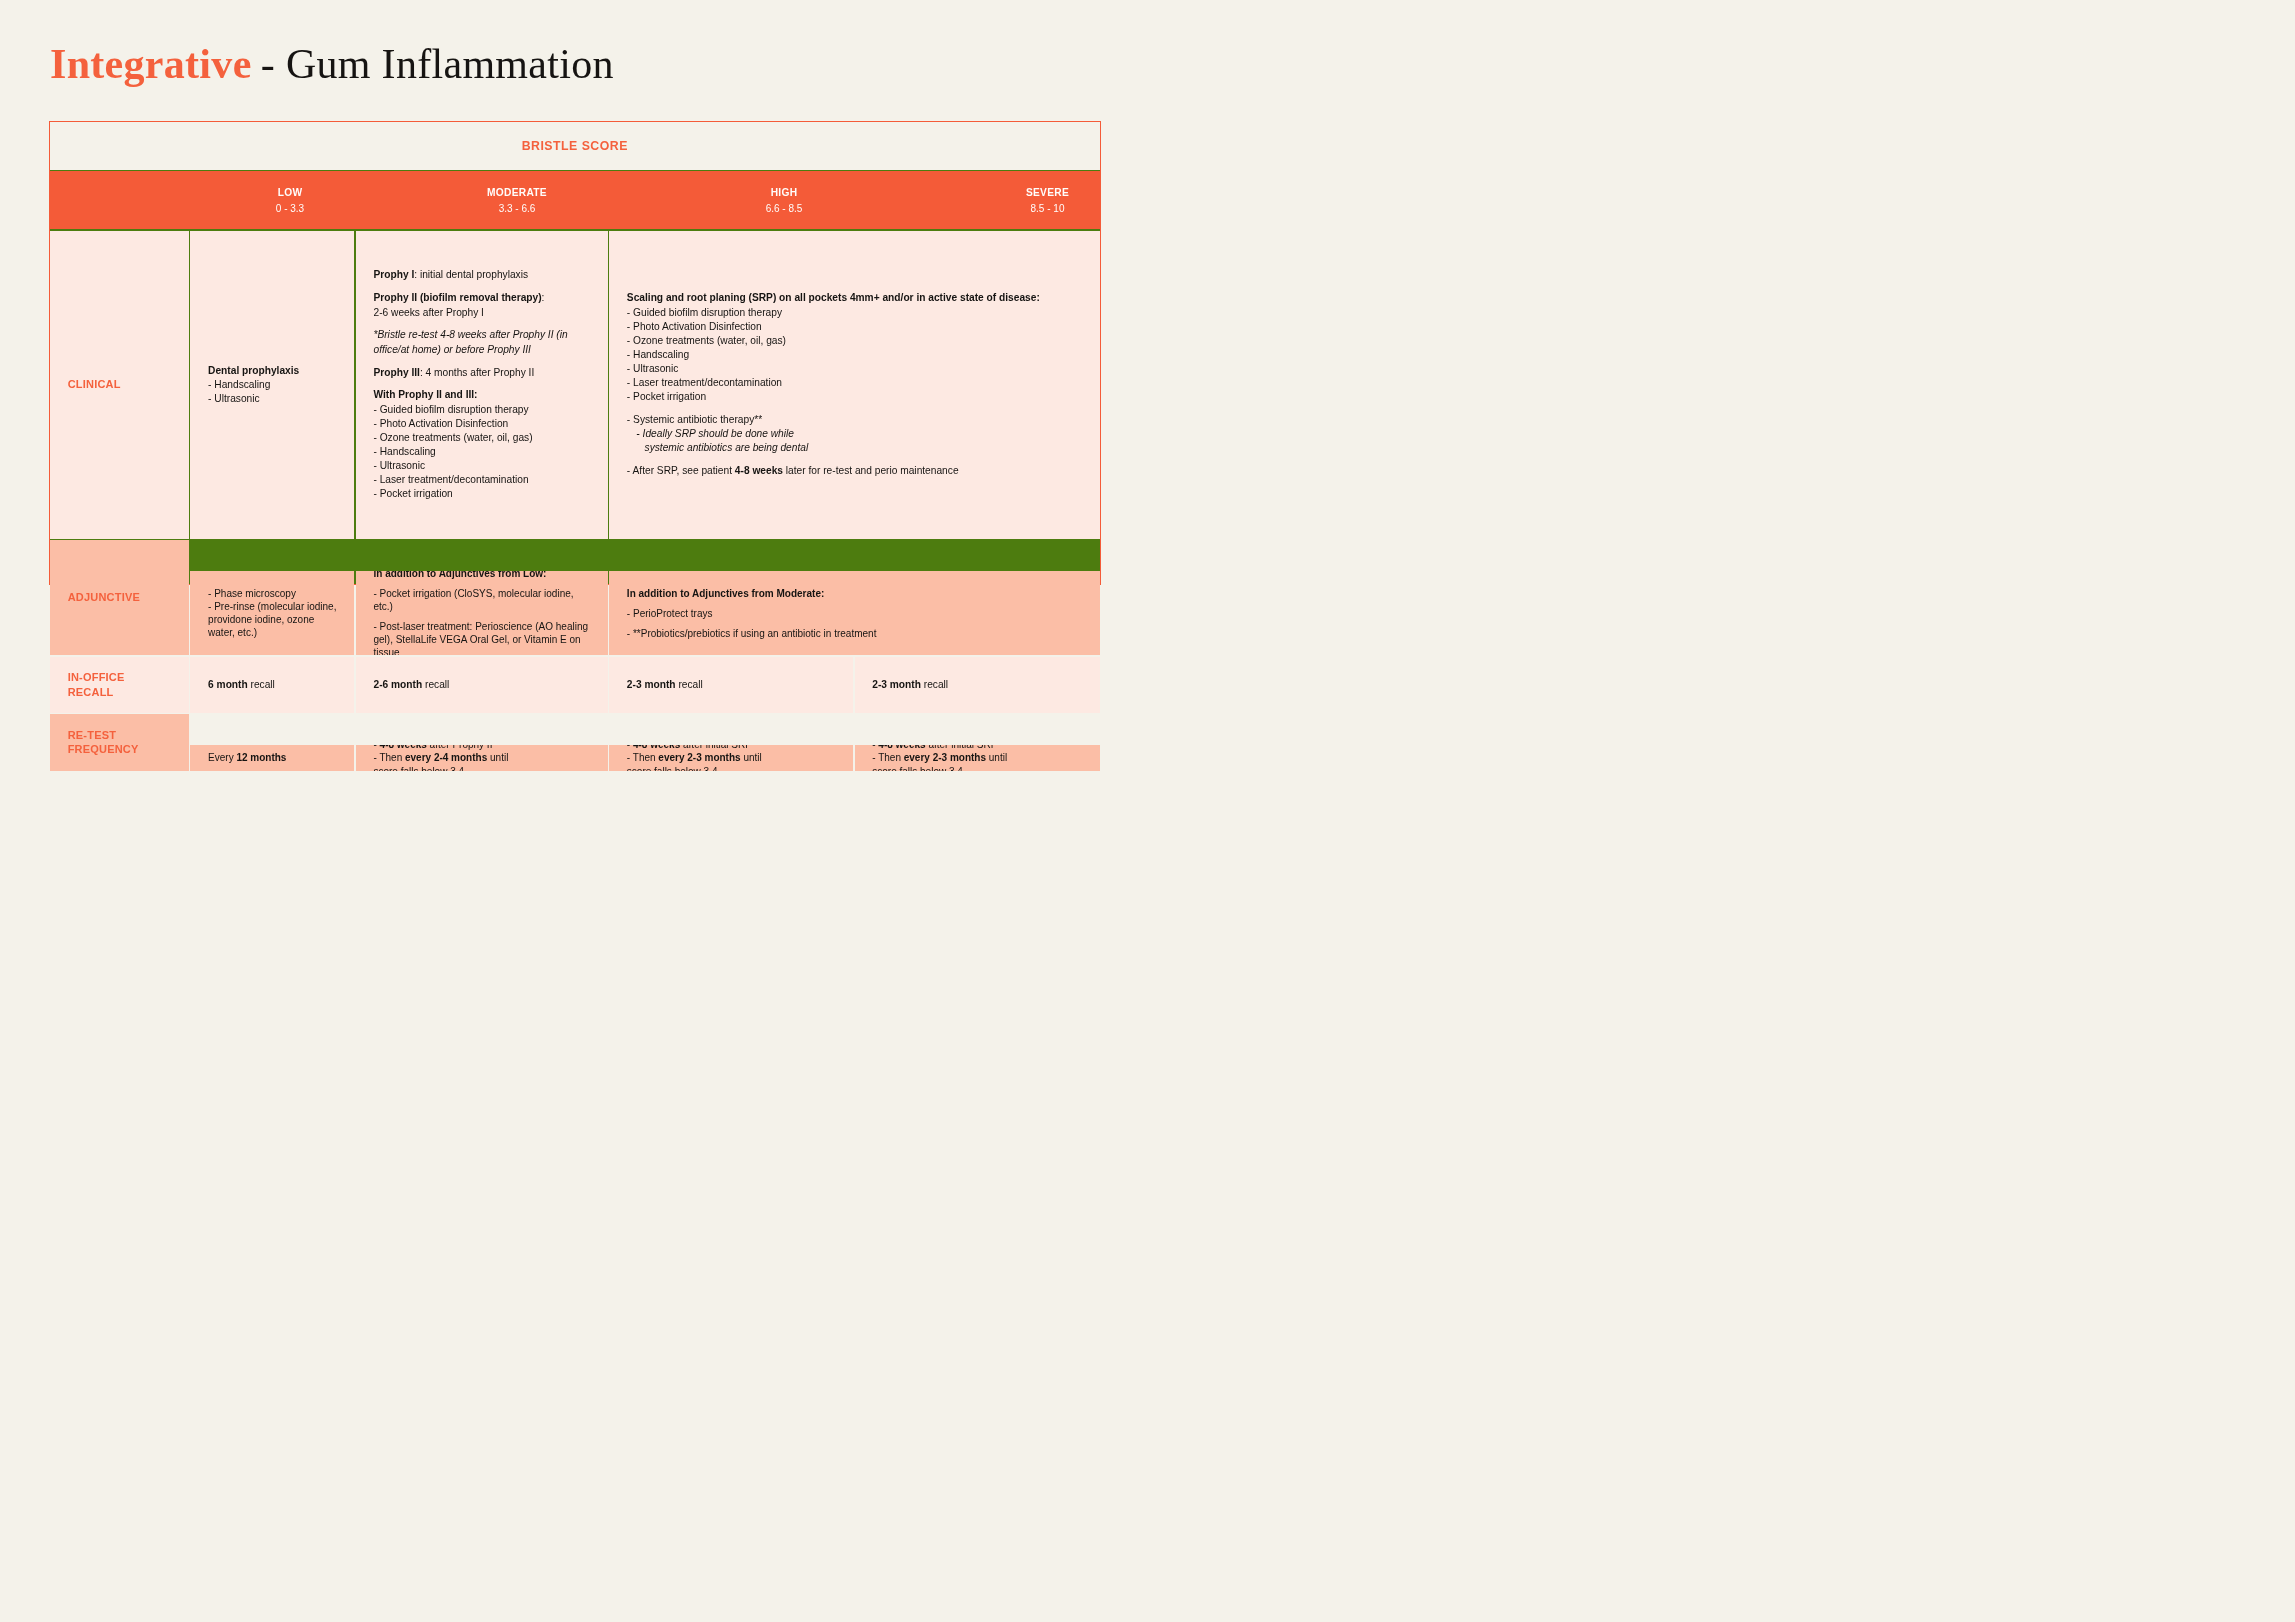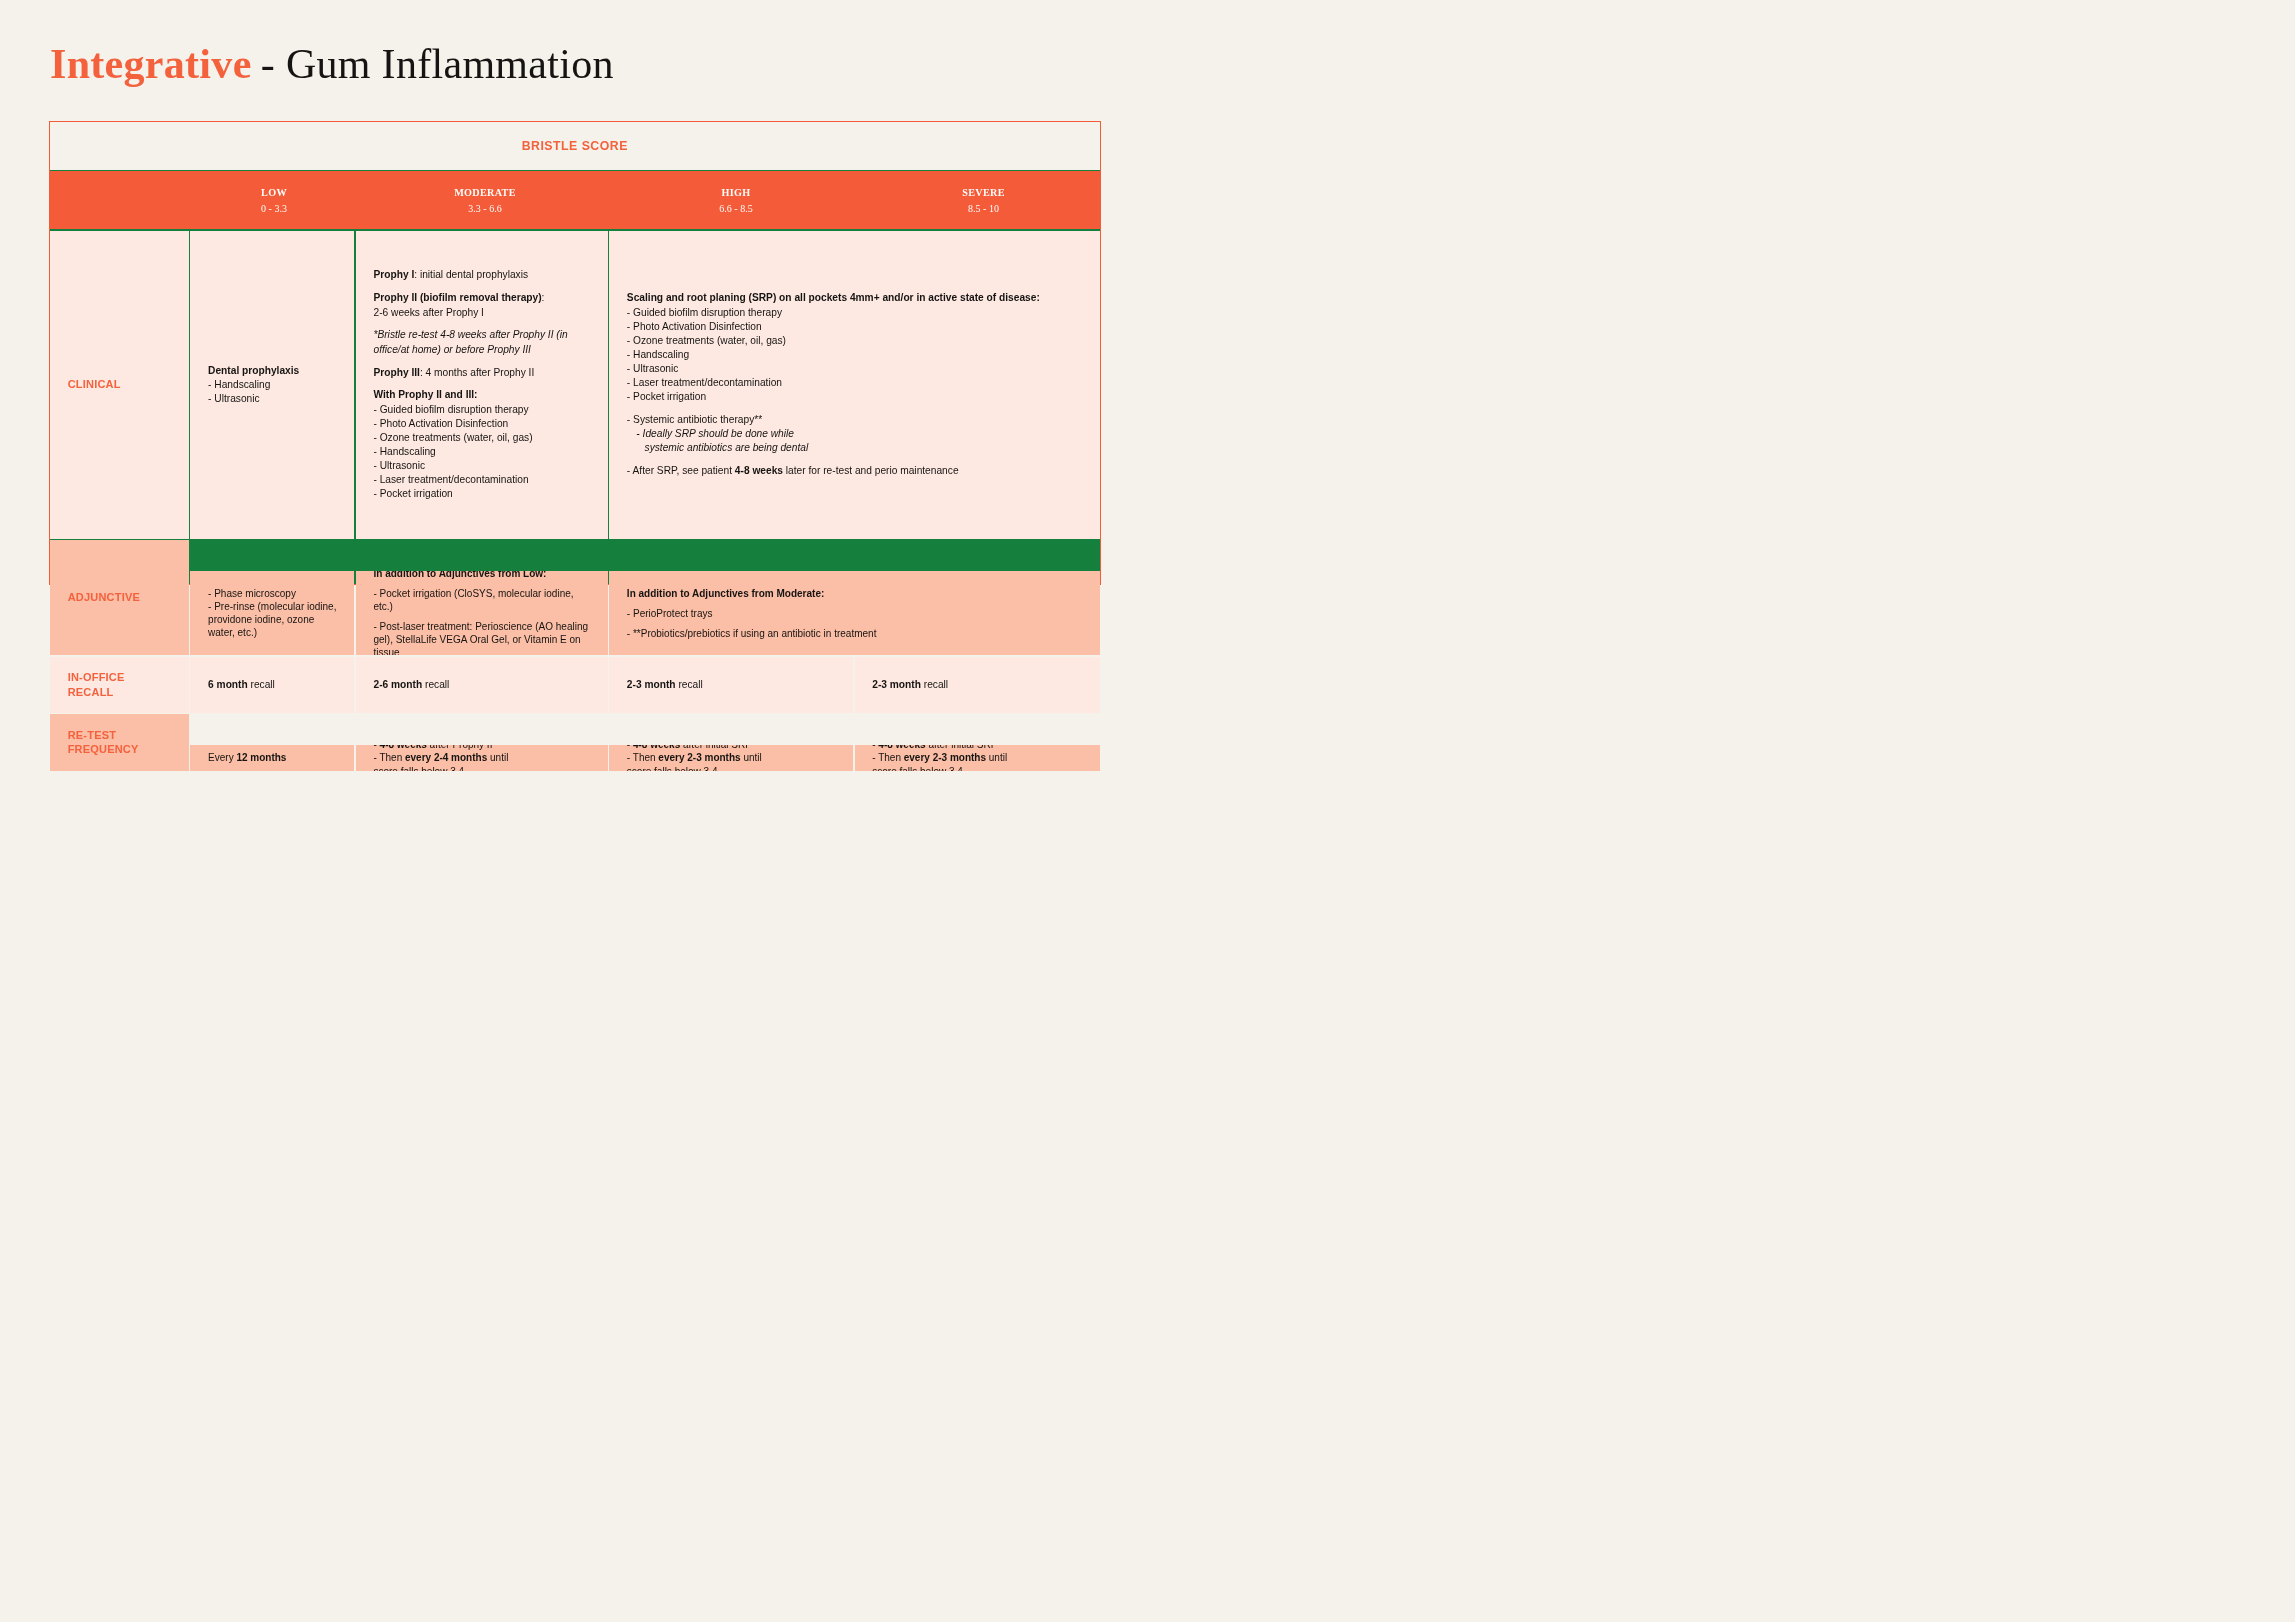--- a/index.html
+++ b/index.html
@@ -16,21 +16,21 @@
     font-family:Liberation Serif, serif;
     font-size:42px; line-height:1.15; font-weight:400;
     letter-spacing:0.3px; white-space:nowrap;
   }
   .page-title .accent { color:#F4613D; font-weight:700; }
   .page-title .main { color:#161412; margin-left:0.22em; }
 
   .tbl {
     position:absolute; left:49px; top:121px;
     width:1052px; height:464px;
-    background:#15803d;
+    background:#4d7c0f;
     border:1.4px solid #F45B38;
     display:grid;
     grid-template-columns:139px 164px 252px 244px 245px;
     grid-template-rows:48px 58px 308px 115px 56px 57px;
     gap:1.4px;
   }
   .span-all { grid-column:1 / -1; }
   .span2 { grid-column:span 2; }
 
   .cell {
@@ -45,23 +45,22 @@
   .bg-salmon{ background:#FBBEA6; }
   .bg-orange{ background:#F45B38; }
 
   .tbl-title {
     align-items:center; justify-content:center;
     color:#F4613D; font-weight:700; font-size:12.3px; letter-spacing:0.5px;
   }
   .band {
     display:grid;
     grid-template-columns:139px 164px 252px 244px 245px;
-    gap:3px;
+    gap:19px;
     background:#F45B38;
-    font-family:Liberation Serif, serif;
   }
   .band .hdr-col {
     display:flex; flex-direction:column; justify-content:center; align-items:center;
     color:#FFFDFB;
   }
   .band .col-label { font-weight:700; font-size:10.2px; letter-spacing:0.3px; }
   .band .col-range { font-size:10px; margin-top:5.5px;text-align:right; }
 
   .row-label {
     color:#F4613D; font-weight:700; font-size:11px; letter-spacing:0.2px;

